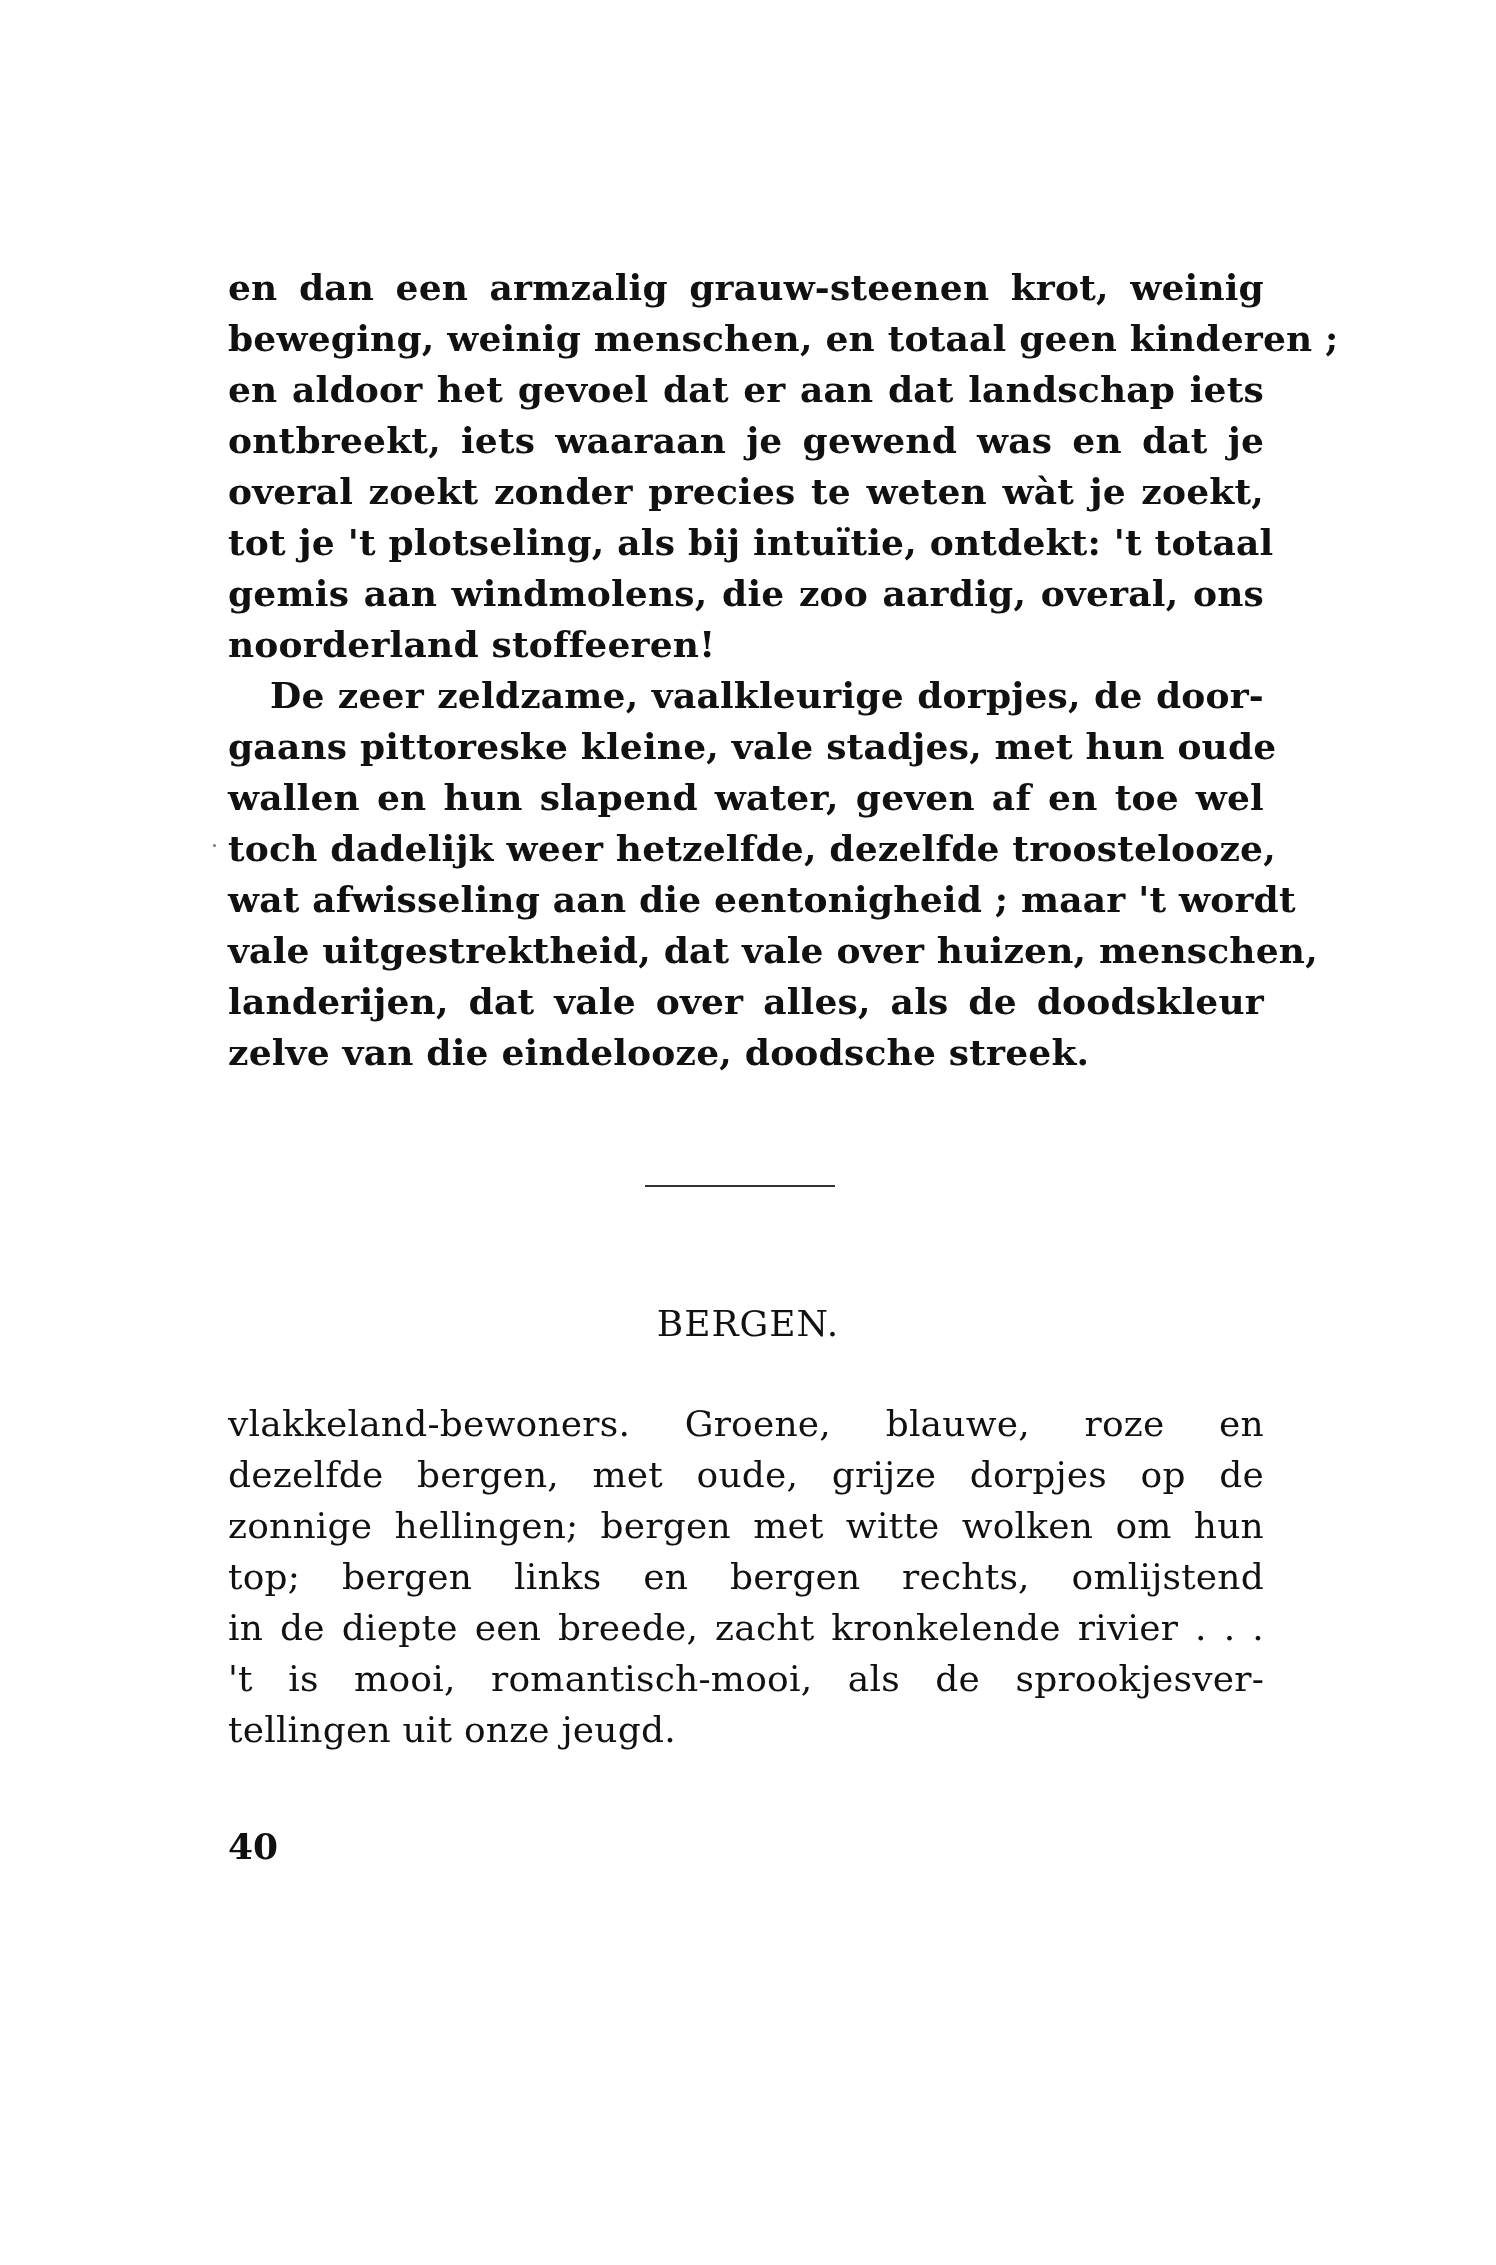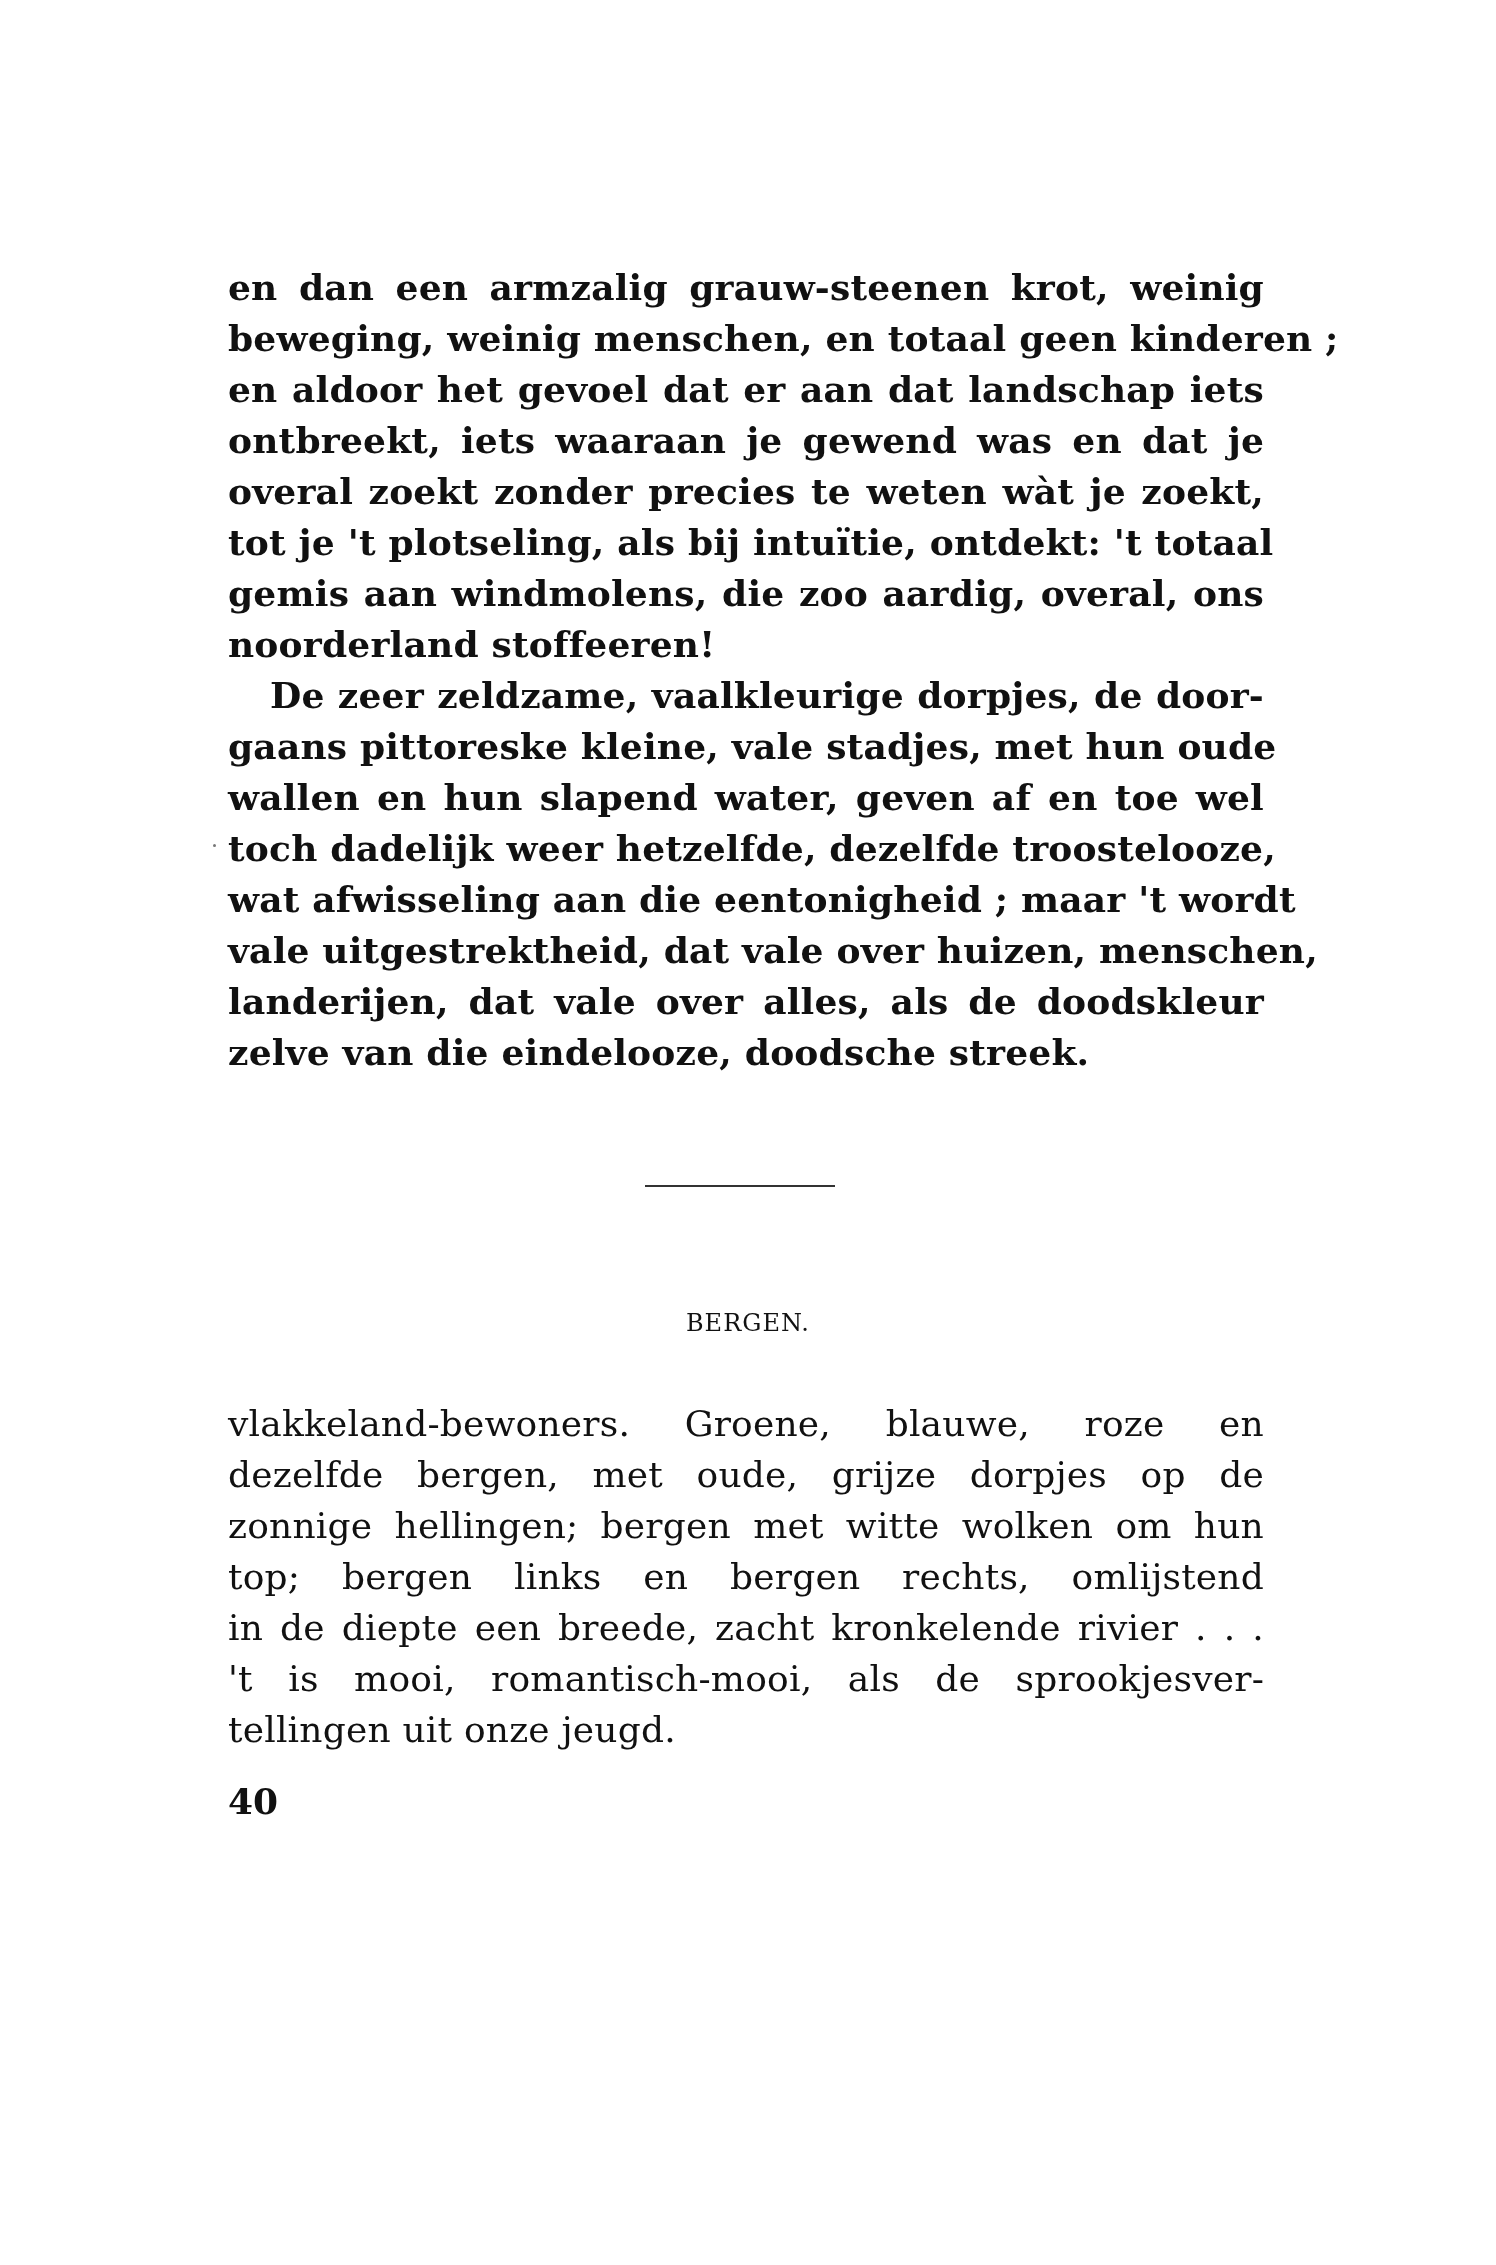--- a/index.html
+++ b/index.html
@@ -45,34 +45,34 @@
       width: 190px;
       height: 0;
       border-top: 2px solid #333333;
     }
     .heading {
       position: absolute;
       left: 0;
       top: 1298px;
       width: 1496px;
       text-align: center;
-      font-size: 24px;
+      font-size: 36px;
       line-height: 51px;
       letter-spacing: 1px;
     }
     .section2 {
       position: absolute;
       left: 228px;
       top: 1398px;
       width: 1036px;
     }
     .page-number {
       position: absolute;
       left: 228px;
-      top: 1776px;
+      top: 1821px;
       font-size: 36px;
       font-weight: bold;
       line-height: 51px;
     }
     .speck {
       position: absolute;
       width: 3px;
       height: 3px;
       background: #777;
       border-radius: 50%;

